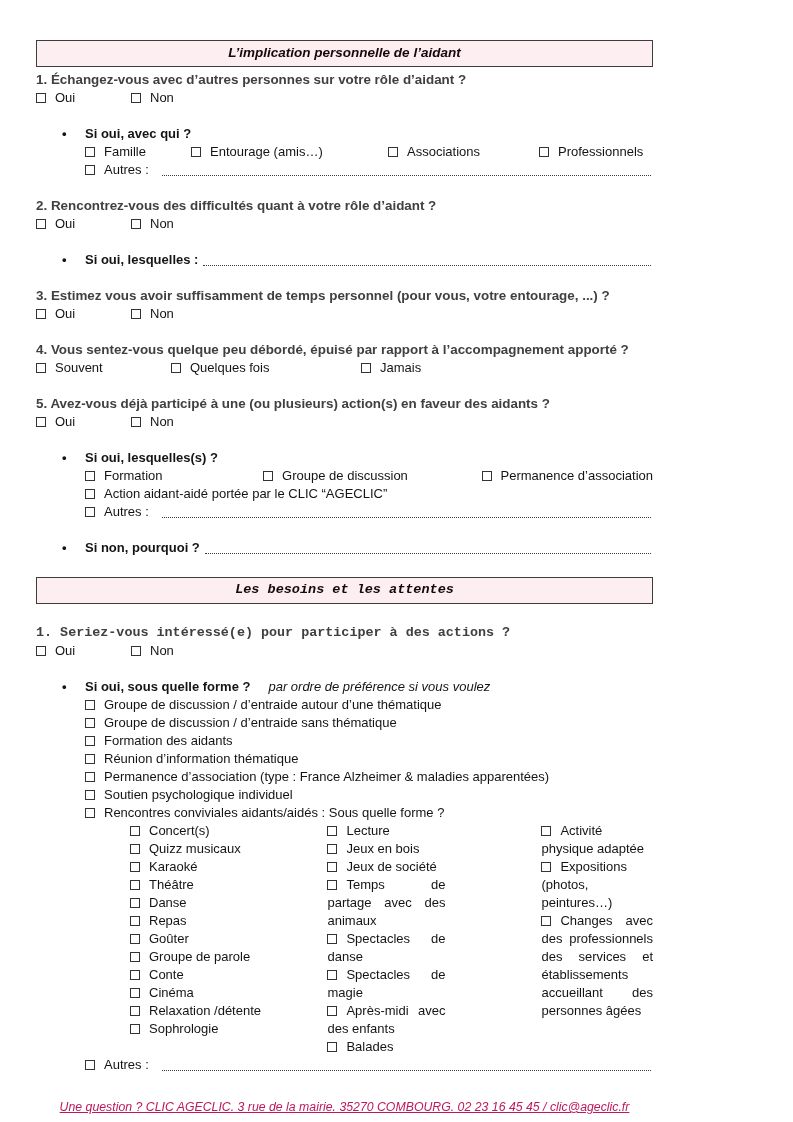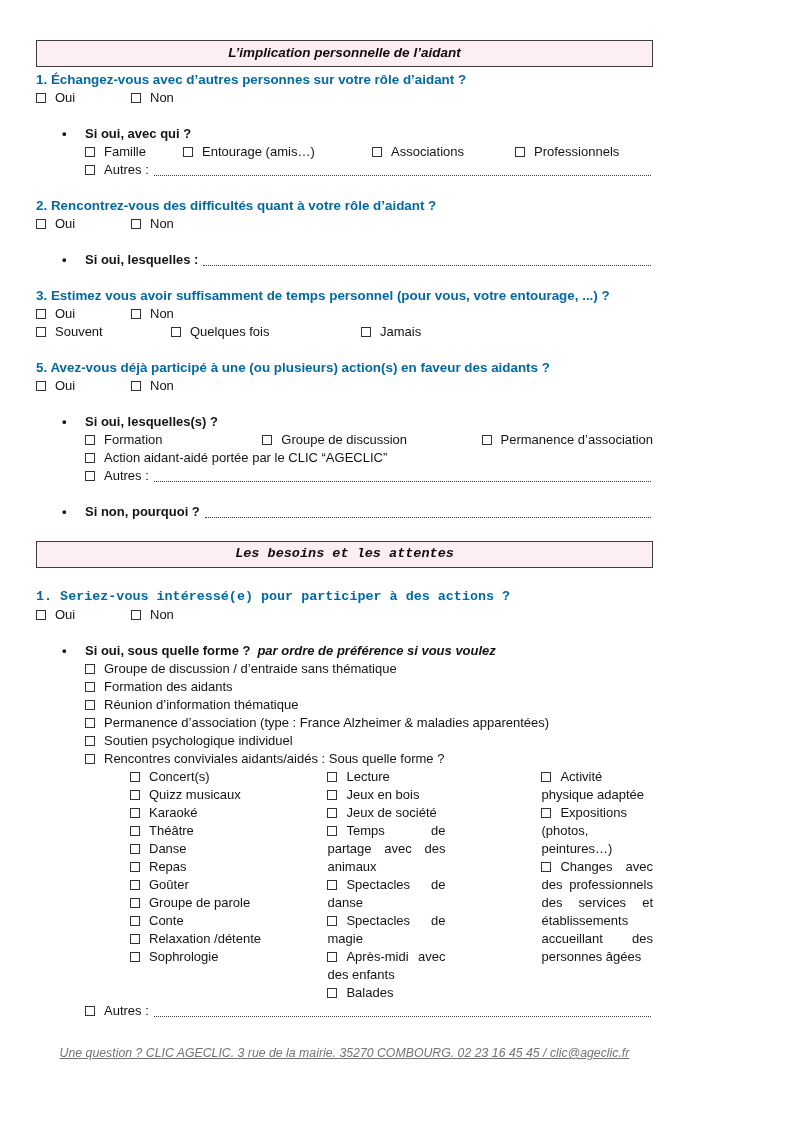--- a/index.html
+++ b/index.html
@@ -10,58 +10,58 @@
     overflow:hidden;
   }
   .page { box-sizing:border-box; width:689px; height:1122px; padding:40px 36px 0 36px; }
 
   .band {
     border:1.5px solid #3d3d3d; background:#fdeef2;
     text-align:center; font-weight:700; font-style:italic;
     font-size:13.5px; padding:3px 0 4px 0;
     color:#16090d;
   }
-  .q { color:#0369a1; font-weight:700; font-size:13.4px; }
+  .q { color:#404040; font-weight:700; font-size:13.4px; }
   .mt18 { margin-top:18px; }
   .mt20 { margin-top:20px;font-family:Liberation Mono, monospace; }
 
   .optrow { display:flex; }
   .opt { white-space:nowrap; }
   .cb {
     display:inline-block; width:8px; height:8px;
     border:1px solid #333; margin-right:9px;
     vertical-align:middle; transform:translateY(-1px);
     background:#fff;
   }
   .w95  { width:95px; }
   .w98  { width:98px; }
   .w135 { width:135px; }
   .w189 { width:189px; }
   .w190 { width:190px; }
   .w143 { width:143px; }
   .w235 { width:235px; }
 
-  .sub { margin-left:49px; }
+  .sub { margin-left:49px;gap:8px; }
   .bullet-line { display:flex; margin-left:26px; }
   .blt { width:23px; font-weight:700; }
   .blabel { font-weight:700; white-space:nowrap; }
-  .note { font-weight:700; font-style:italic; margin-left:7px; white-space:nowrap;text-align:right; }
+  .note { font-weight:400; font-style:italic; margin-left:18px; white-space:nowrap;text-align:right; }
 
   .dotline { display:flex;justify-content:center; }
   .dots { flex:1 1 auto; border-bottom:1.4px dotted #3a3a3a; margin:0 2px 3px 5px; }
 
   .cols { display:flex; margin-left:94px; }
   .c1 { width:246px; }
   .c2 { width:147px; margin-right:96px; }
   .c3 { width:139px; }
   .c2 .item, .c3 .item { text-align:justify; }
 
   .footer {
     text-align:center; margin-top:24px;
-    color:#737373; font-style:italic; font-size:12.3px;
+    color:#be185d; font-style:italic; font-size:12.3px;
   }
   .footer span { text-decoration:underline; }
 </style>
 </head>
 <body>
 
 <div class="page">
 
   <div class="band">
     <span>L’implication personnelle de l’aidant</span>
@@ -98,20 +98,21 @@
     <span class="blabel">Si oui, lesquelles :</span>
     <span class="dots"></span>
   </div>
 
   <div class="q mt18">3. Estimez vous avoir suffisamment de temps personnel (pour vous, votre entourage, ...) ?</div>
   <div class="optrow">
     <span class="opt w95"><span class="cb"></span><span>Oui</span></span>
     <span class="opt"><span class="cb"></span><span>Non</span></span>
   </div>
 
+  <div class="q mt18">4. Vous sentez-vous quelque peu débordé, épuisé par rapport à l’accompagnement apporté ?</div>
   <div class="optrow">
     <span class="opt w135"><span class="cb"></span><span>Souvent</span></span>
     <span class="opt w190"><span class="cb"></span><span>Quelques fois</span></span>
     <span class="opt"><span class="cb"></span><span>Jamais</span></span>
   </div>
 
   <div class="q mt18">5. Avez-vous déjà participé à une (ou plusieurs) action(s) en faveur des aidants ?</div>
   <div class="optrow">
     <span class="opt w95"><span class="cb"></span><span>Oui</span></span>
     <span class="opt"><span class="cb"></span><span>Non</span></span>
@@ -147,38 +148,40 @@
     <span class="opt w95"><span class="cb"></span><span>Oui</span></span>
     <span class="opt"><span class="cb"></span><span>Non</span></span>
   </div>
 
   <div class="bullet-line mt18">
     <span class="blt">•</span>
     <span class="blabel">Si oui, sous quelle forme ?</span>
     <span class="note">par ordre de préférence si vous voulez</span>
   </div>
 
+  <div class="sub"><span class="cb"></span><span>Groupe de discussion / d’entraide autour d’une thématique</span></div>
   <div class="sub"><span class="cb"></span><span>Groupe de discussion / d’entraide sans thématique</span></div>
   <div class="sub"><span class="cb"></span><span>Formation des aidants</span></div>
   <div class="sub"><span class="cb"></span><span>Réunion d’information thématique</span></div>
   <div class="sub"><span class="cb"></span><span>Permanence d’association (type : France Alzheimer &amp; maladies apparentées)</span></div>
   <div class="sub"><span class="cb"></span><span>Soutien psychologique individuel</span></div>
   <div class="sub"><span class="cb"></span><span>Rencontres conviviales aidants/aidés : Sous quelle forme ?</span></div>
 
   <div class="cols">
     <div class="c1">
       <div class="item"><span class="cb"></span><span>Concert(s)</span></div>
       <div class="item"><span class="cb"></span><span>Quizz musicaux</span></div>
       <div class="item"><span class="cb"></span><span>Karaoké</span></div>
       <div class="item"><span class="cb"></span><span>Théâtre</span></div>
       <div class="item"><span class="cb"></span><span>Danse</span></div>
       <div class="item"><span class="cb"></span><span>Repas</span></div>
       <div class="item"><span class="cb"></span><span>Goûter</span></div>
       <div class="item"><span class="cb"></span><span>Groupe de parole</span></div>
       <div class="item"><span class="cb"></span><span>Conte</span></div>
+      <div class="item"><span class="cb"></span><span>Cinéma</span></div>
       <div class="item"><span class="cb"></span><span>Relaxation /détente</span></div>
       <div class="item"><span class="cb"></span><span>Sophrologie</span></div>
     </div>
     <div class="c2">
       <div class="item"><span class="cb"></span><span>Lecture</span></div>
       <div class="item"><span class="cb"></span><span>Jeux en bois</span></div>
       <div class="item"><span class="cb"></span><span>Jeux de société</span></div>
       <div class="item"><span class="cb"></span><span>Temps de partage avec des animaux</span></div>
       <div class="item"><span class="cb"></span><span>Spectacles de danse</span></div>
       <div class="item"><span class="cb"></span><span>Spectacles de magie</span></div>

